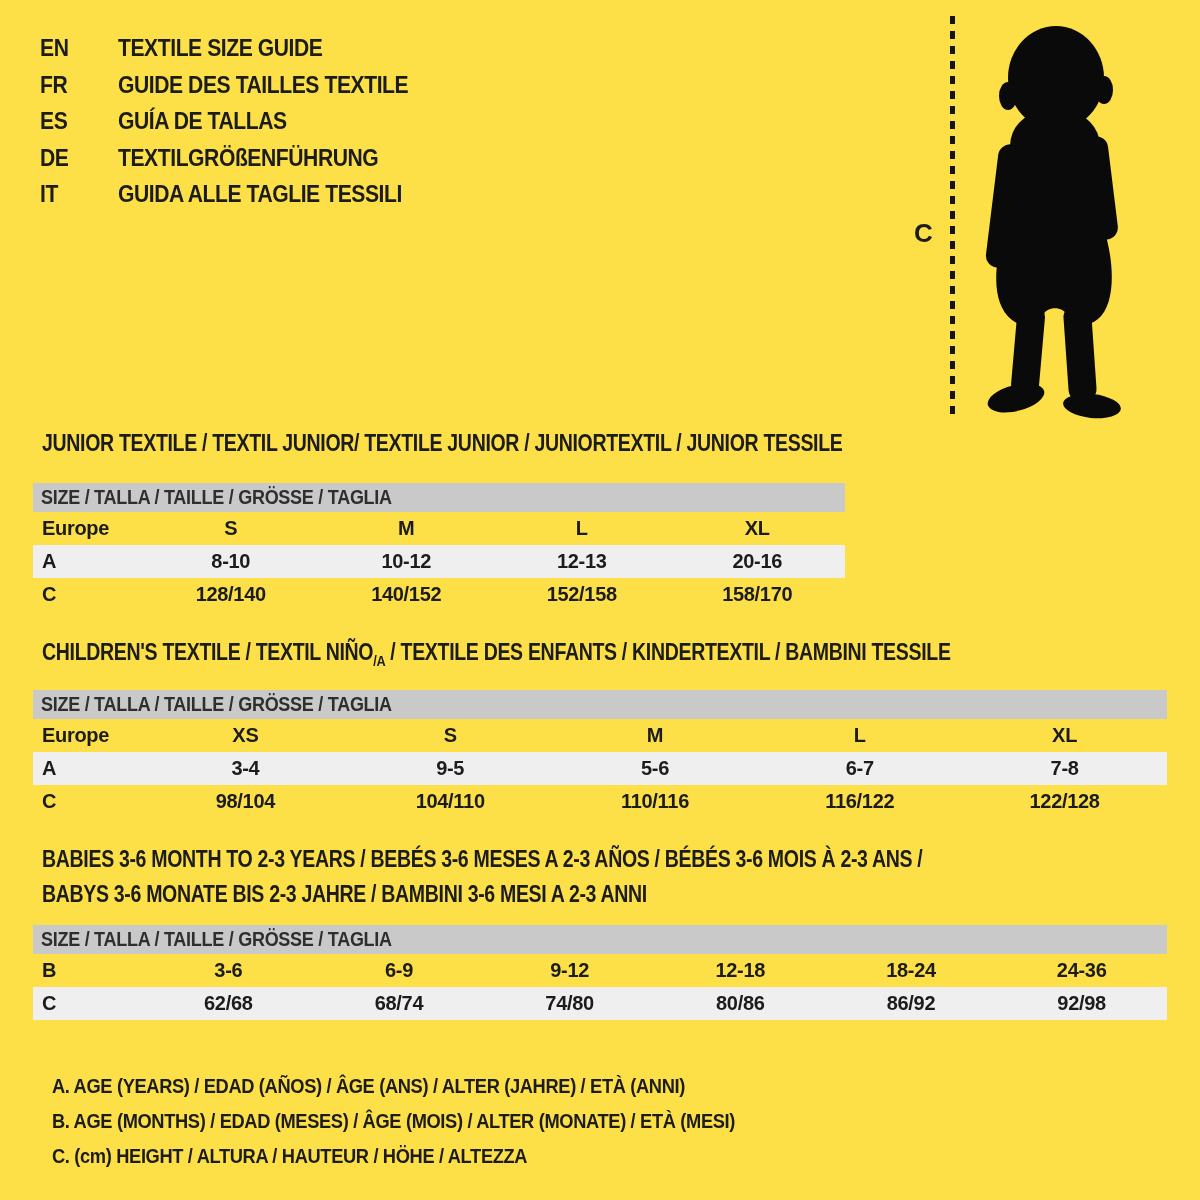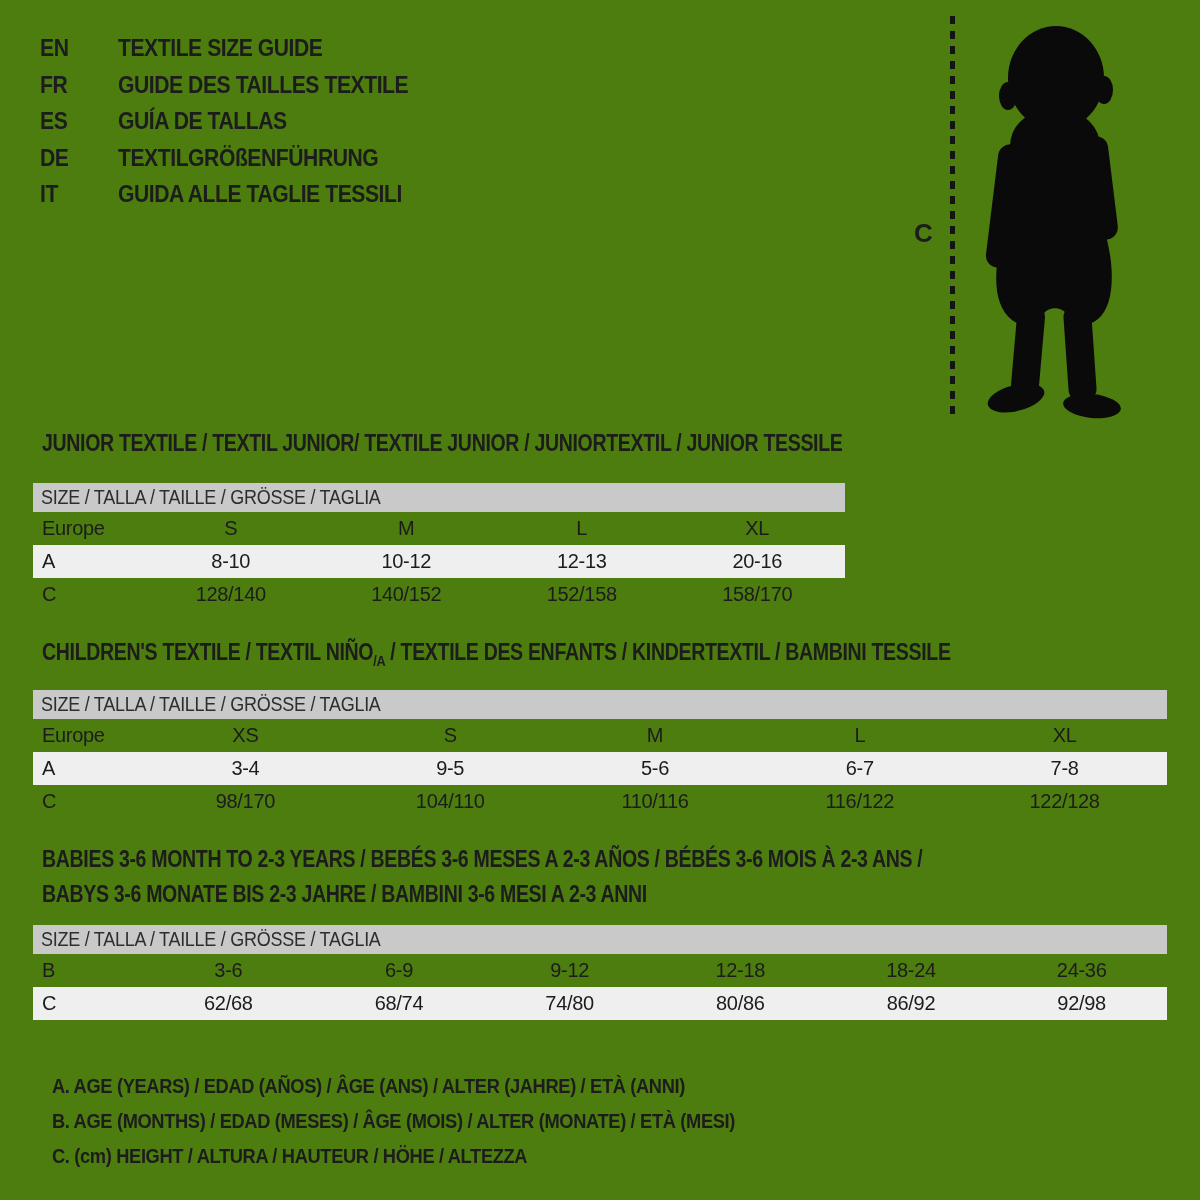--- a/index.html
+++ b/index.html
@@ -4,21 +4,21 @@
 <style>
   * { margin: 0; padding: 0; box-sizing: border-box; }
   html, body { background: #ffffff; }
   body {
     width: 1200px; height: 1200px;
     font-family: "Liberation Sans", sans-serif;
     color: #1c1c1c;
     position: relative;
     overflow: hidden;
   }
-  .page { position: absolute; inset: 0; background: #4d7c0f; }
+  .page { position: absolute; inset: 0; background: #fde047; }
 
   
   .languages { position: absolute; left: 40px; top: 30px; }
   .lang-row { display: flex; height: 36.5px; align-items: center; }
   .lang-code, .lang-label {
     font-weight: 700; font-size: 24px; letter-spacing: -0.5px;
     white-space: nowrap; transform: scaleX(0.88); transform-origin: left center;
   }
   .lang-code { width: 78px; flex: 0 0 78px; }
 
@@ -49,21 +49,21 @@
   
   table.size-table {
     position: absolute; left: 33px;
     border-collapse: collapse; table-layout: fixed;
   }
   .table-junior   { top: 483px; width: 812px; }
   .table-children { top: 690px; width: 1134px; }
   .table-babies   { top: 925px; width: 1134px; }
 
   .size-table td {
-    font-weight: 400; font-size: 20px; letter-spacing: -0.3px;
+    font-weight: 700; font-size: 20px; letter-spacing: -0.3px;
     text-align: center; vertical-align: middle;
     height: 33px; overflow: hidden; white-space: nowrap;
   }
   .size-table tr.band-row td {
     background: #c9c9c9; height: 29px; text-align: left; padding-left: 8px;
     color: #2e2e2e;
   }
   .size-table tr.band-row td span {
     display: inline-block; white-space: nowrap;
     transform: scaleX(0.9); transform-origin: left center;
@@ -188,21 +188,21 @@
     <tr class="shaded">
       <td class="row-label">A</td>
       <td>3-4</td>
       <td>9-5</td>
       <td>5-6</td>
       <td>6-7</td>
       <td>7-8</td>
     </tr>
     <tr>
       <td class="row-label">C</td>
-      <td>98/170</td>
+      <td>98/104</td>
       <td>104/110</td>
       <td>110/116</td>
       <td>116/122</td>
       <td>122/128</td>
     </tr>
   </tbody>
     </table>
 
   <div class="section-title title-babies-1">BABIES 3-6 MONTH TO 2-3 YEARS / BEBÉS 3-6 MESES A 2-3 AÑOS / BÉBÉS 3-6 MOIS À 2-3 ANS /</div>
   <div class="section-title title-babies-2">BABYS 3-6 MONATE BIS 2-3 JAHRE / BAMBINI 3-6 MESI A 2-3 ANNI</div>

